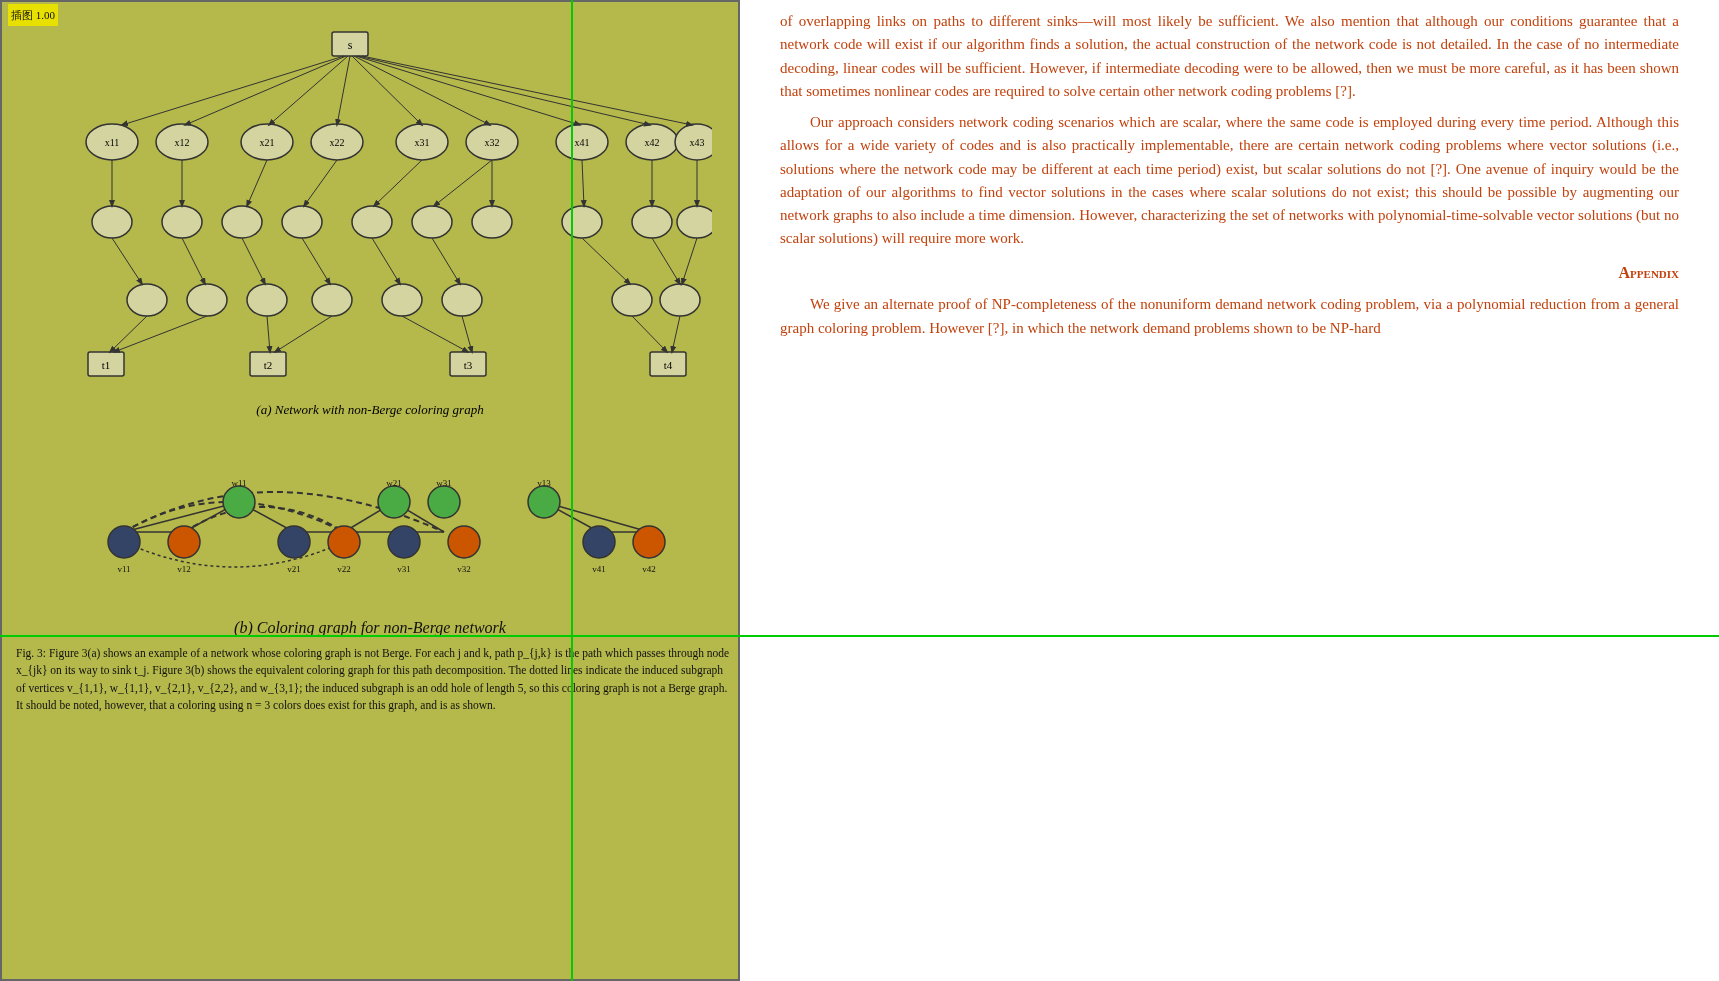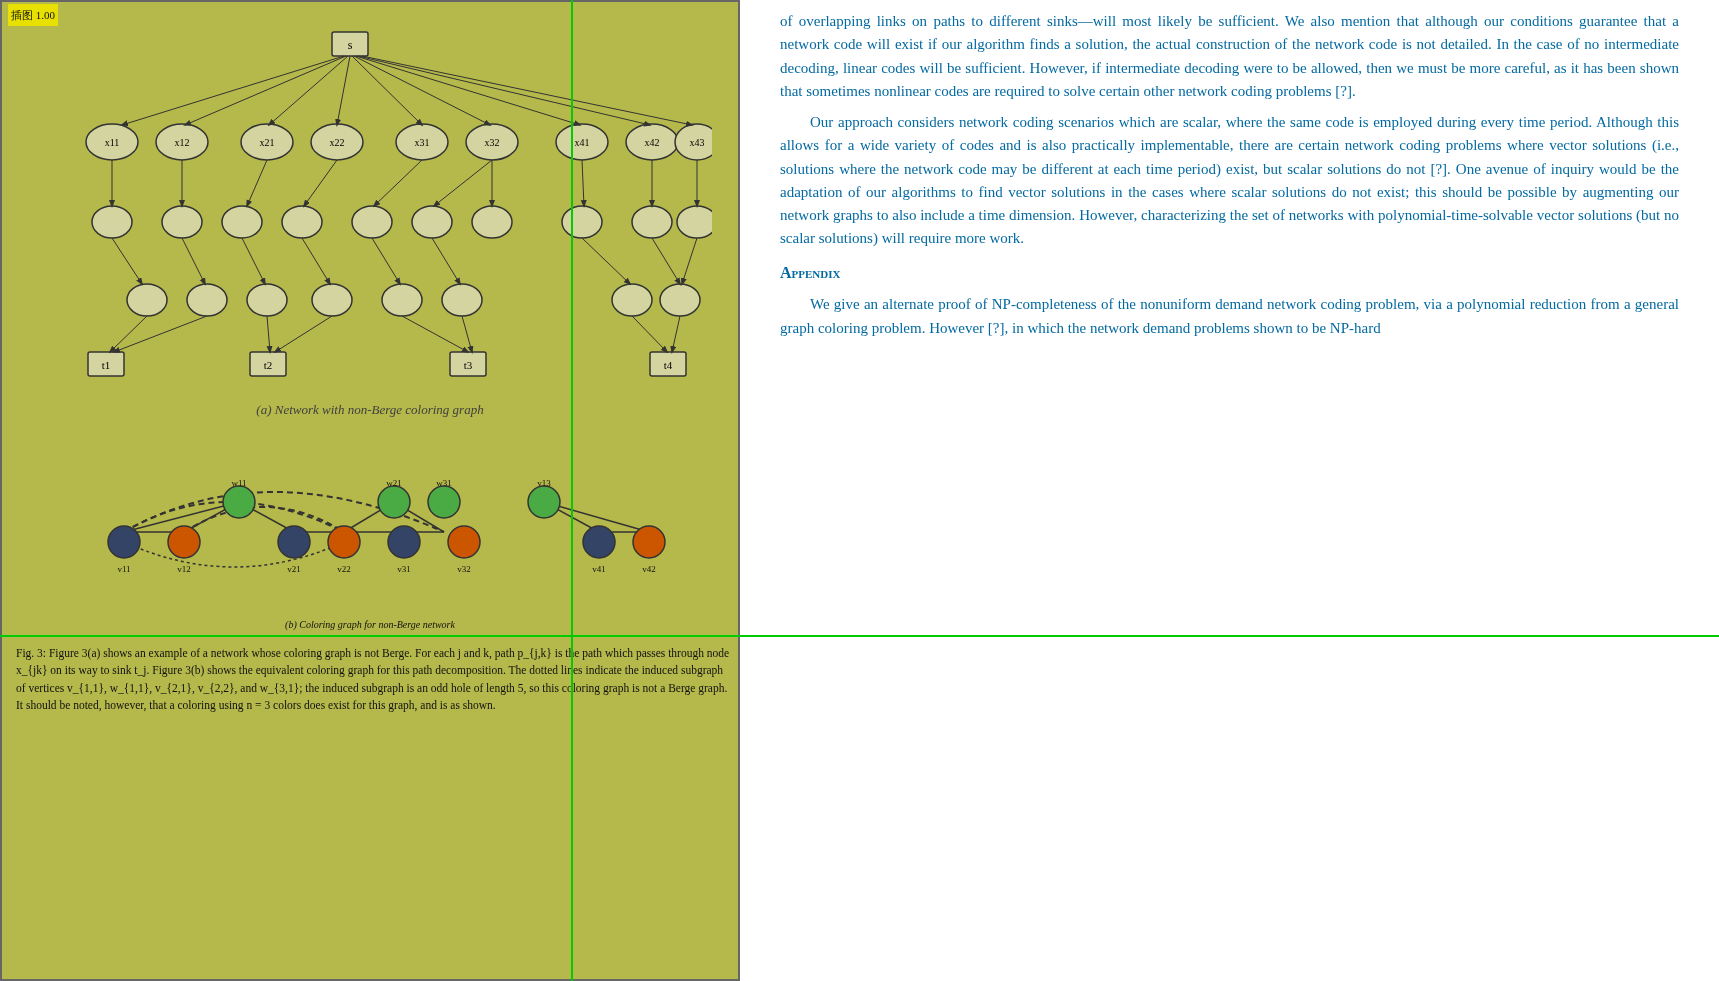--- a/index.html
+++ b/index.html
@@ -74,41 +74,41 @@
       height: 100%;
     }
 
     
     .caption-a {
       position: absolute;
       top: 400px;
       left: 50%;
       transform: translateX(-50%);
       font-size: 13px;
-      color: #404040;
+      color: #000000;
       white-space: nowrap;
       font-style: italic;
     }
 
     
     .coloring-graph {
       position: absolute;
       top: 430px;
       left: 62px;
       width: 640px;
       height: 180px;
     }
 
     
     .caption-b {
       position: absolute;
       top: 617px;
       left: 50%;
       transform: translateX(-50%);
-      font-size: 10px;
+      font-size: 16px;
       color: #111;
       white-space: nowrap;
       font-style: italic;
     }
 
     
     .fig-description {
       position: absolute;
       top: 643px;
       left: 14px;
@@ -117,34 +117,34 @@
       line-height: 1.5;
       color: #111;
     }
 
     
     .right-panel {
       flex: 1;
       padding: 10px 40px 10px 40px;
       font-size: 15px;
       line-height: 1.55;
-      color: #0369a1;
+      color: #c2410c;
       overflow: hidden;
     }
 
     .right-panel p {
       text-align: justify;
       margin-bottom: 8px;
       text-indent: 2em;
     }
     .right-panel p.no-indent {
       text-indent: 0;
     }
     .right-panel .appendix-title {
-      text-align: left;
+      text-align: right;
       font-variant: small-caps;
       font-size: 16px;
       margin: 10px 0 8px 0;
       font-weight: bold;
       text-indent: 0;
     }
   </style>
 </head>
 <body>
 

